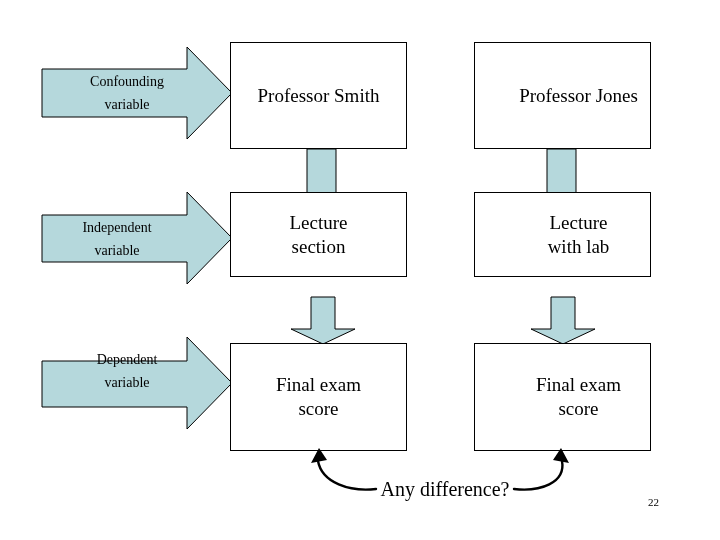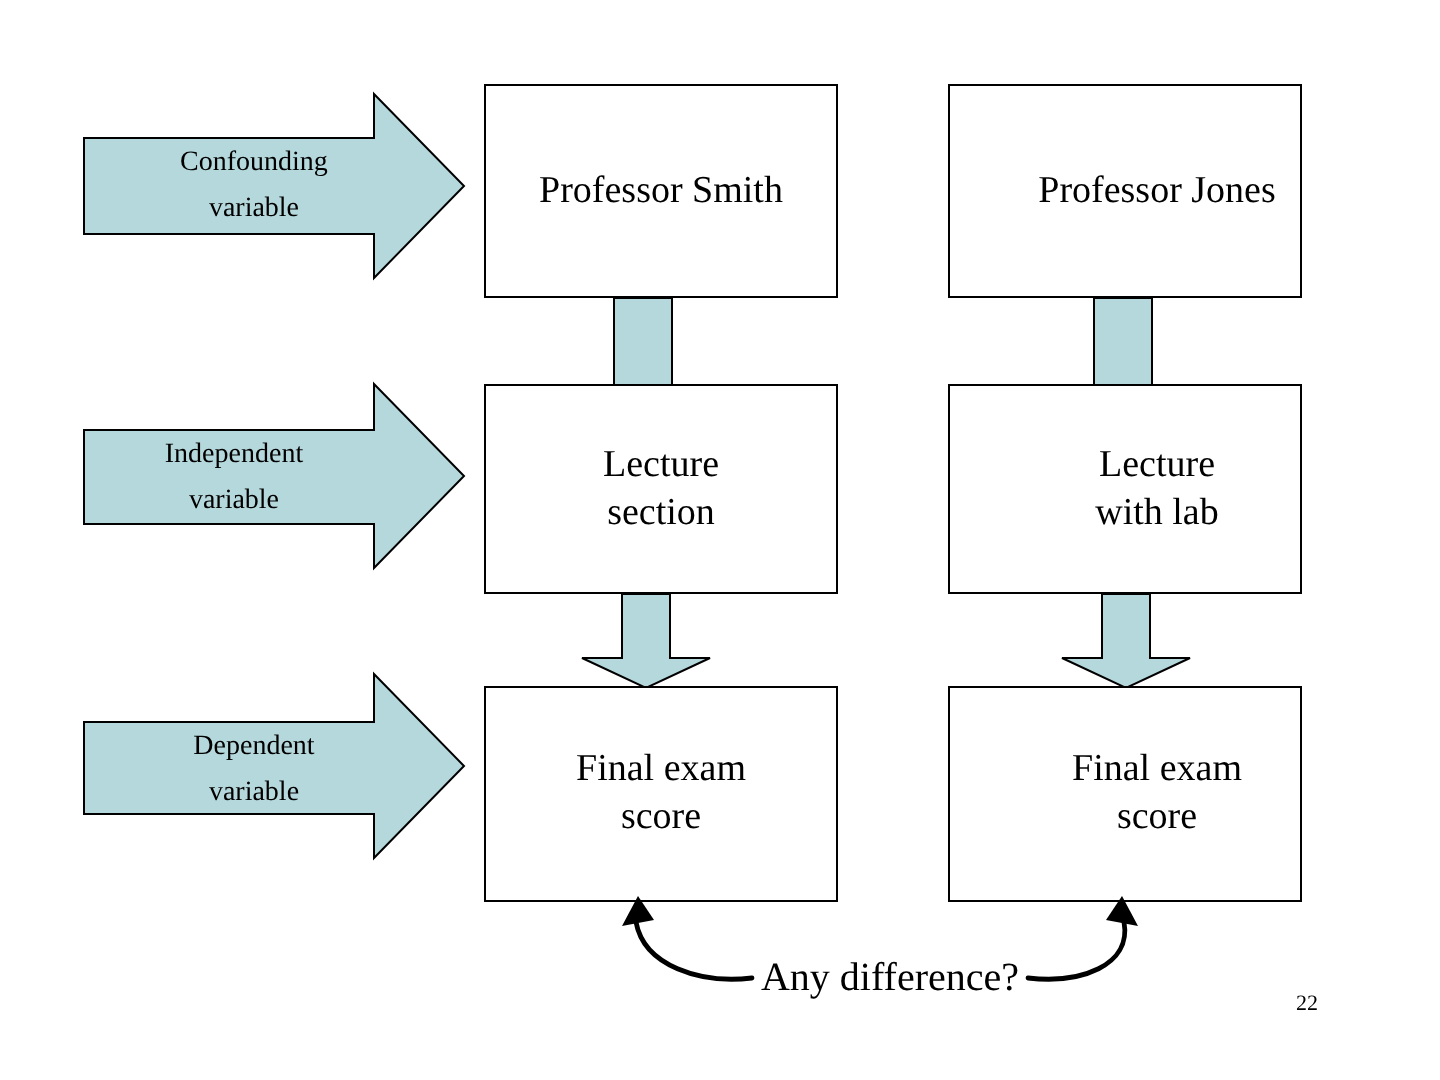--- a/index.html
+++ b/index.html
@@ -17,28 +17,28 @@
   .box {
     position:absolute; z-index:1; background:#ffffff; border:1px solid #000;
     display:flex; align-items:center; justify-content:center; text-align:center;
     font-size:19px; line-height:24px; white-space:pre-line; box-sizing:border-box;
   }
   .arrow-label {
     position:absolute; z-index:3;
     display:flex; align-items:center; justify-content:center; text-align:center;
     font-size:14px; line-height:23px; white-space:pre-line;
   }
-  .box-col1 { left:242px; width:177px; }
+  .box-col1 { left:230px; width:177px; }
   .box-col2 { left:474px; width:177px;padding-left:32px; }
   .box-row1 { top:42px;  height:107px; }
-  .box-row2 { top:192px; height:105px;align-items:center; }
+  .box-row2 { top:192px; height:85px;align-items:center; }
   .box-row3 { top:343px; height:108px;justify-content:center; }
   #arrow-label-1 { left:42px; top:69px;  width:170px; height:48px; }
   #arrow-label-2 { left:32px; top:215px; width:170px; height:48px; }
-  #arrow-label-3 { left:42px; top:361px; width:170px; height:48px; }
+  #arrow-label-3 { left:42px; top:347px; width:170px; height:48px; }
   .question {
     position:absolute; z-index:3; left:340px; top:477px; width:210px;
     text-align:center; font-size:20px; line-height:24px;
   }
   .page-number {
     position:absolute; z-index:3; left:648px; top:494px; width:30px;
     font-size:11px; line-height:16px;
   }
 </style>
 </head>

